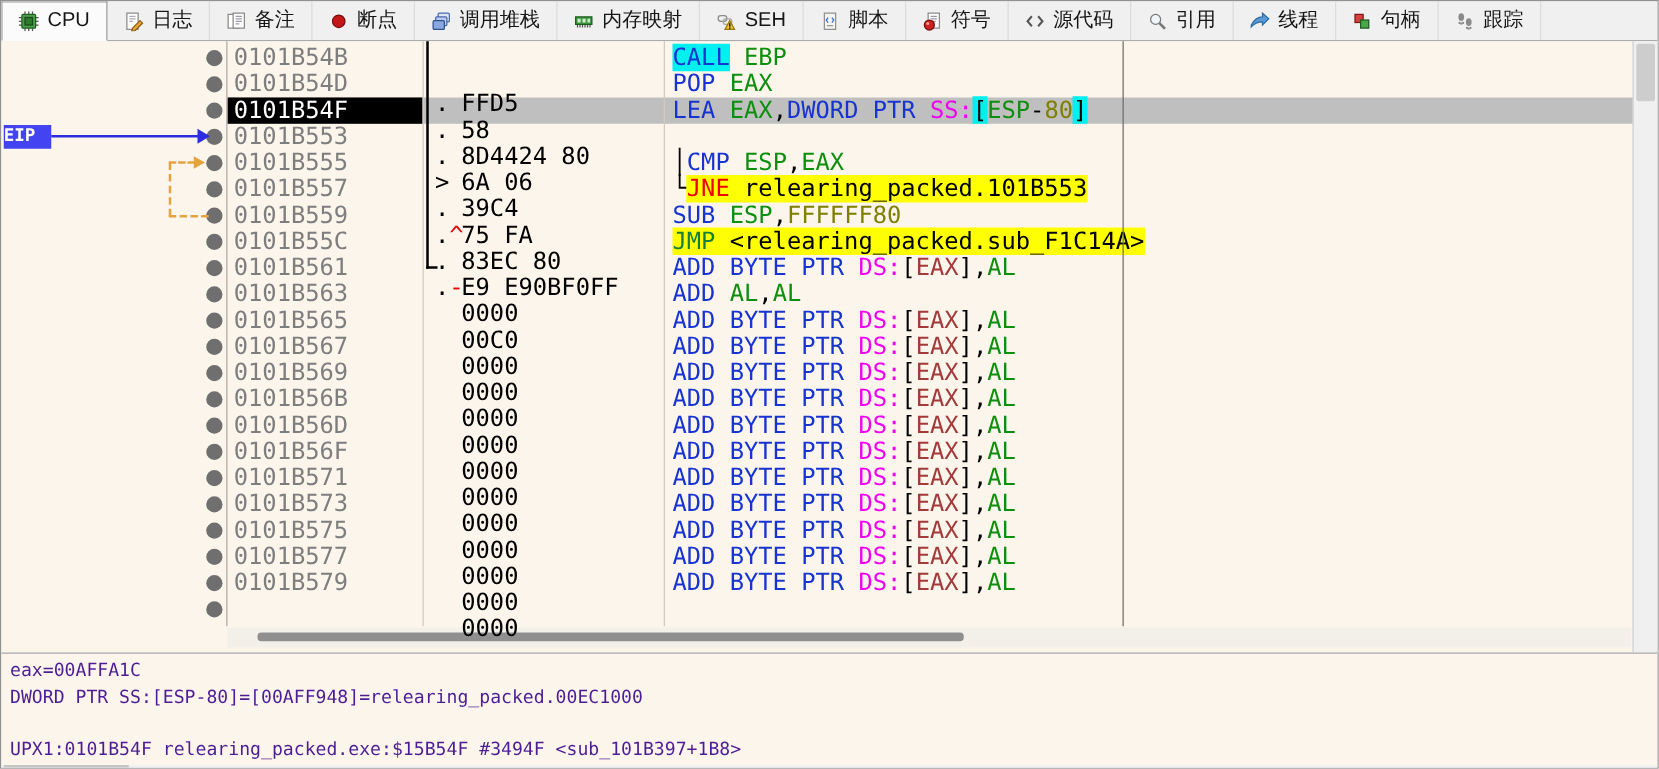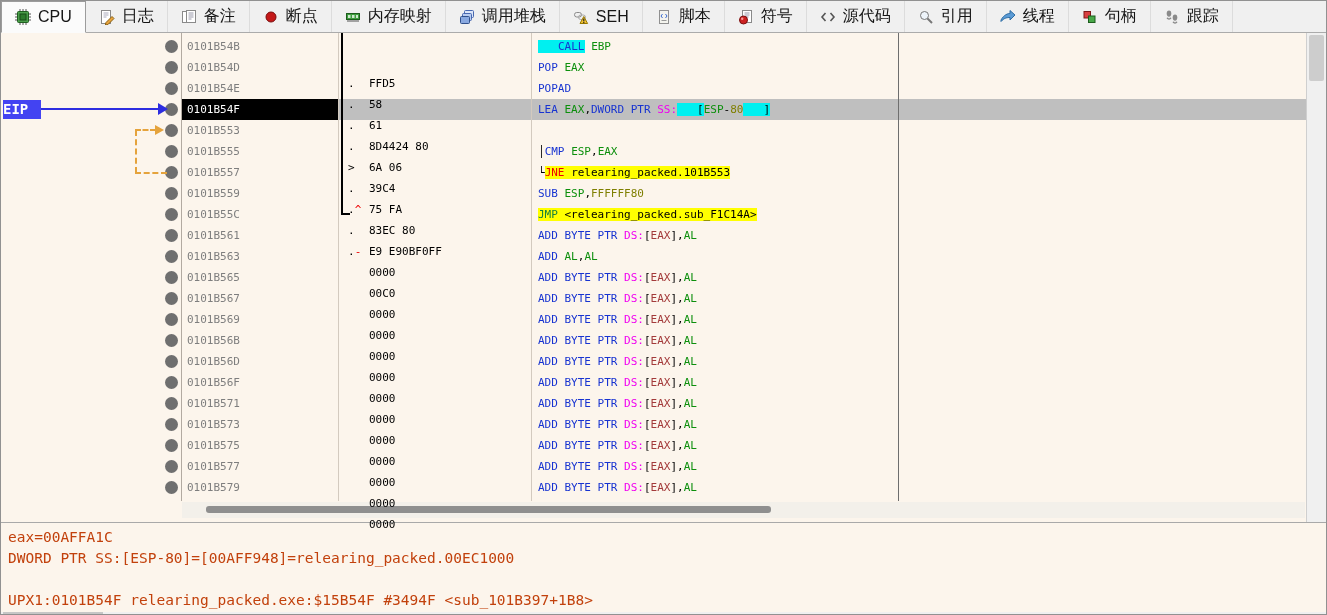--- a/index.html
+++ b/index.html
@@ -14,55 +14,55 @@
   .main{position:absolute;left:0;top:32px;right:0;height:489px;background:#fcf5ec;font-family:"DejaVu Sans Mono","Liberation Mono",monospace;}
   .gutter{position:absolute;left:0;top:0;width:180px;height:468px;z-index:5;}
   .sep{position:absolute;top:0;height:468px;width:1px;z-index:3;}
   .sep-gutter{left:180px;background:#b2aaa1;}
   .sep-ab{left:337px;background:#d3cabf;}
   .sep-bi{left:530px;background:#d3cabf;}
   .sep-ic{left:897px;background:#6e6e6e;}
   .fbracket-v{position:absolute;left:340px;top:0;width:2px;height:182px;background:#000;z-index:4;}
   .fbracket-h{position:absolute;left:340px;top:180px;width:9px;height:2px;background:#000;z-index:4;}
   .rows{position:absolute;left:181px;top:3px;right:20px;z-index:2;}
-  .row{display:flex;height:21px;line-height:21px;font-size:11px;color:#000;}
+  .row{display:flex;height:21px;line-height:21px;font-size:19px;color:#000;}
   .row.sel{background:#bfbfbf;}
   .cell-a{width:156px;padding-left:5px;box-sizing:border-box;color:#7e7e7e;}
   .row.sel .cell-a{background:#000;color:#fff;}
   .cell-b{width:193px;padding-left:10px;box-sizing:border-box;margin-top:37px;}
   .mark{display:inline-block;width:21px;}
   .cell-i{width:367px;padding-left:7px;box-sizing:border-box;}
   .cell-i span{white-space:pre;}
   .cell-c{flex:1;}
   .t-pln{color:#000;}
   .t-mn{color:#1733d1;}
   .t-reg{color:#0c8f0c;}
   .t-seg{color:#f000f0;}
   .t-num{color:#7f7f00;margin-top:29px;}
   .t-memreg{color:#a33a3a;}
   .t-jcc{color:#ee0000;}
   .t-jmp{color:#15803d;}
-  .b-cyan{background:#00f0f0;padding-left:20px;}
+  .b-cyan{background:#00f0f0;}
   .b-yel{background:#ffff00;}
   .bpdot{position:absolute;left:164px;width:13px;height:13px;border-radius:50%;background:#6f6f6f;}
   
   .eip-box{position:absolute;left:2px;top:67px;width:38px;height:19px;background:#4343f2;color:#fff;font:bold 14px "DejaVu Sans Mono",monospace;line-height:19px;z-index:6;}
   .eip-line{position:absolute;left:40px;top:75px;width:119px;height:2px;background:#2d2de0;z-index:6;}
   .eip-head{position:absolute;left:157px;top:70px;width:0;height:0;border-left:10px solid #2d2de0;border-top:6px solid transparent;border-bottom:6px solid transparent;z-index:6;}
   .jmp-v{position:absolute;left:134px;top:97px;height:43px;width:0;border-left:2px dashed #e5a33c;z-index:6;}
   .jmp-h1{position:absolute;left:134px;top:96px;width:21px;height:0;border-top:2px dashed #e5a33c;z-index:6;}
   .jmp-h2{position:absolute;left:134px;top:139px;width:32px;height:0;border-top:2px dashed #e5a33c;z-index:6;}
   .jmp-head{position:absolute;left:154px;top:92px;width:0;height:0;border-left:9px solid #e5a33c;border-top:5px solid transparent;border-bottom:5px solid transparent;z-index:6;}
   
   .hscroll{position:absolute;left:181px;right:21px;top:469px;height:16px;background:#f3f0ea;}
   .hthumb{position:absolute;left:24px;width:565px;top:4px;height:7px;border-radius:3px;background:#8f8f8f;}
   .vscroll{position:absolute;right:0;top:0;width:20px;height:489px;background:#f0f0f0;border-left:1px solid #cfcfcf;box-sizing:border-box;}
   .vthumb{position:absolute;left:2px;right:2px;top:2px;height:46px;background:#cdcdcd;border-radius:2px;}
   
-  .infopanel{position:absolute;left:0;right:0;top:521px;height:88px;border-top:1px solid #a9a9a9;border-bottom:1px solid #a9a9a9;background:#fcf5ec;padding:4px 0 0 7px;box-sizing:content-box;font-family:"DejaVu Sans Mono","Liberation Mono",monospace;font-size:14.5px;color:#c2410c;}
+  .infopanel{position:absolute;left:0;right:0;top:521px;height:88px;border-top:1px solid #a9a9a9;border-bottom:1px solid #a9a9a9;background:#fcf5ec;padding:4px 0 0 7px;box-sizing:content-box;font-family:"DejaVu Sans Mono","Liberation Mono",monospace;font-size:14.5px;color:#4c1d95;}
   .info-line{height:21px;line-height:21px;white-space:pre;}
   .bottomstrip{position:absolute;left:0;right:0;top:611px;height:4px;background:#f0f0f0;}
   .bthumb{position:absolute;left:2px;width:100px;height:4px;background:#c6c6c6;}
 </style>
 </head>
 <body>
 
 <div class="window">
   <div class="tabbar" id="tabbar">
       <div class="tab selected">
@@ -101,38 +101,38 @@
         <span class="ticon">
           <svg viewBox="0 0 16 16">
             <circle cx="8" cy="8" r="5" fill="#c41818" stroke="#7a0c0c"></circle>
           </svg>
         </span>
         <span class="tlabel">断点</span>
       </div>
       <div class="tab">
         <span class="ticon">
           <svg viewBox="0 0 16 16">
+            <rect x="5.5" y="1.5" width="9" height="7" rx="1" fill="#dce6f8" stroke="#4868b0"></rect>
+            <rect x="3.5" y="4.5" width="9" height="7" rx="1" fill="#b8ccf0" stroke="#4868b0"></rect>
+            <rect x="1.5" y="7.5" width="9" height="7" rx="1" fill="#88a8e0" stroke="#30508c"></rect>
+          </svg>
+        </span>
+        <span class="tlabel">调用堆栈</span>
+      </div>
+      <div class="tab">
+        <span class="ticon">
+          <svg viewBox="0 0 16 16">
             <path d="M3 10.5v2.5M5 10.5v2.5M7 10.5v2.5M9 10.5v2.5M11 10.5v2.5M13 10.5v2.5" stroke="#555"></path>
             <rect x="1.5" y="4.5" width="13" height="6" fill="#3f9e3f" stroke="#1d5c1d"></rect>
             <rect x="3" y="6" width="2.5" height="3" fill="#cfe8cf"></rect>
             <rect x="7" y="6" width="2.5" height="3" fill="#cfe8cf"></rect>
             <rect x="11" y="6" width="2" height="3" fill="#cfe8cf"></rect>
           </svg>
         </span>
         <span class="tlabel">内存映射</span>
-      </div>
-      <div class="tab">
-        <span class="ticon">
-          <svg viewBox="0 0 16 16">
-            <rect x="5.5" y="1.5" width="9" height="7" rx="1" fill="#dce6f8" stroke="#4868b0"></rect>
-            <rect x="3.5" y="4.5" width="9" height="7" rx="1" fill="#b8ccf0" stroke="#4868b0"></rect>
-            <rect x="1.5" y="7.5" width="9" height="7" rx="1" fill="#88a8e0" stroke="#30508c"></rect>
-          </svg>
-        </span>
-        <span class="tlabel">调用堆栈</span>
       </div>
       <div class="tab">
         <span class="ticon">
           <svg viewBox="0 0 16 16">
             <rect x="1.5" y="3.5" width="7" height="4.5" rx="2.2" fill="none" stroke="#8a8a8a"></rect>
             <rect x="5.5" y="6" width="7" height="4.5" rx="2.2" fill="none" stroke="#aaa"></rect>
             <path d="M10.8 7.5l3.8 7h-7.6z" fill="#f2c233" stroke="#9a7a00"></path>
             <rect x="10.2" y="9.6" width="1.2" height="2.8" fill="#222"></rect>
             <rect x="10.2" y="13" width="1.2" height="1.1" fill="#222"></rect>
           </svg>
@@ -257,26 +257,20 @@
           <div class="cell-b"><span class="mark"><span>.</span></span><span>FFD5</span></div>
           <div class="cell-i"><span class="t-mn b-cyan">CALL</span><span class="t-pln"> </span><span class="t-reg">EBP</span></div>
           <div class="cell-c"></div>
         </div>
         <div class="row">
           <div class="cell-a">0101B54D</div>
           <div class="cell-b"><span class="mark"><span>.</span></span><span>58</span></div>
           <div class="cell-i"><span class="t-mn">POP</span><span class="t-pln"> </span><span class="t-reg">EAX</span></div>
           <div class="cell-c"></div>
         </div>
-        <div class="row">
-          <div class="cell-a">0101B54E</div>
-          <div class="cell-b"><span class="mark"><span>.</span></span><span>61</span></div>
-          <div class="cell-i"><span class="t-mn">POPAD</span></div>
-          <div class="cell-c"></div>
-        </div>
         <div class="row sel">
           <div class="cell-a">0101B54F</div>
           <div class="cell-b"><span class="mark"><span>.</span></span><span>8D4424 80</span></div>
           <div class="cell-i"><span class="t-mn">LEA</span><span class="t-pln"> </span><span class="t-reg">EAX</span><span class="t-pln">,</span><span class="t-mn">DWORD PTR</span><span class="t-pln"> </span><span class="t-seg">SS:</span><span class="t-pln b-cyan">[</span><span class="t-reg">ESP</span><span class="t-pln">-</span><span class="t-num">80</span><span class="t-pln b-cyan">]</span></div>
           <div class="cell-c"></div>
         </div>
         <div class="row">
           <div class="cell-a">0101B553</div>
           <div class="cell-b"><span class="mark"><span>&gt;</span></span><span>6A 06</span></div>
           <div class="cell-c"></div>

